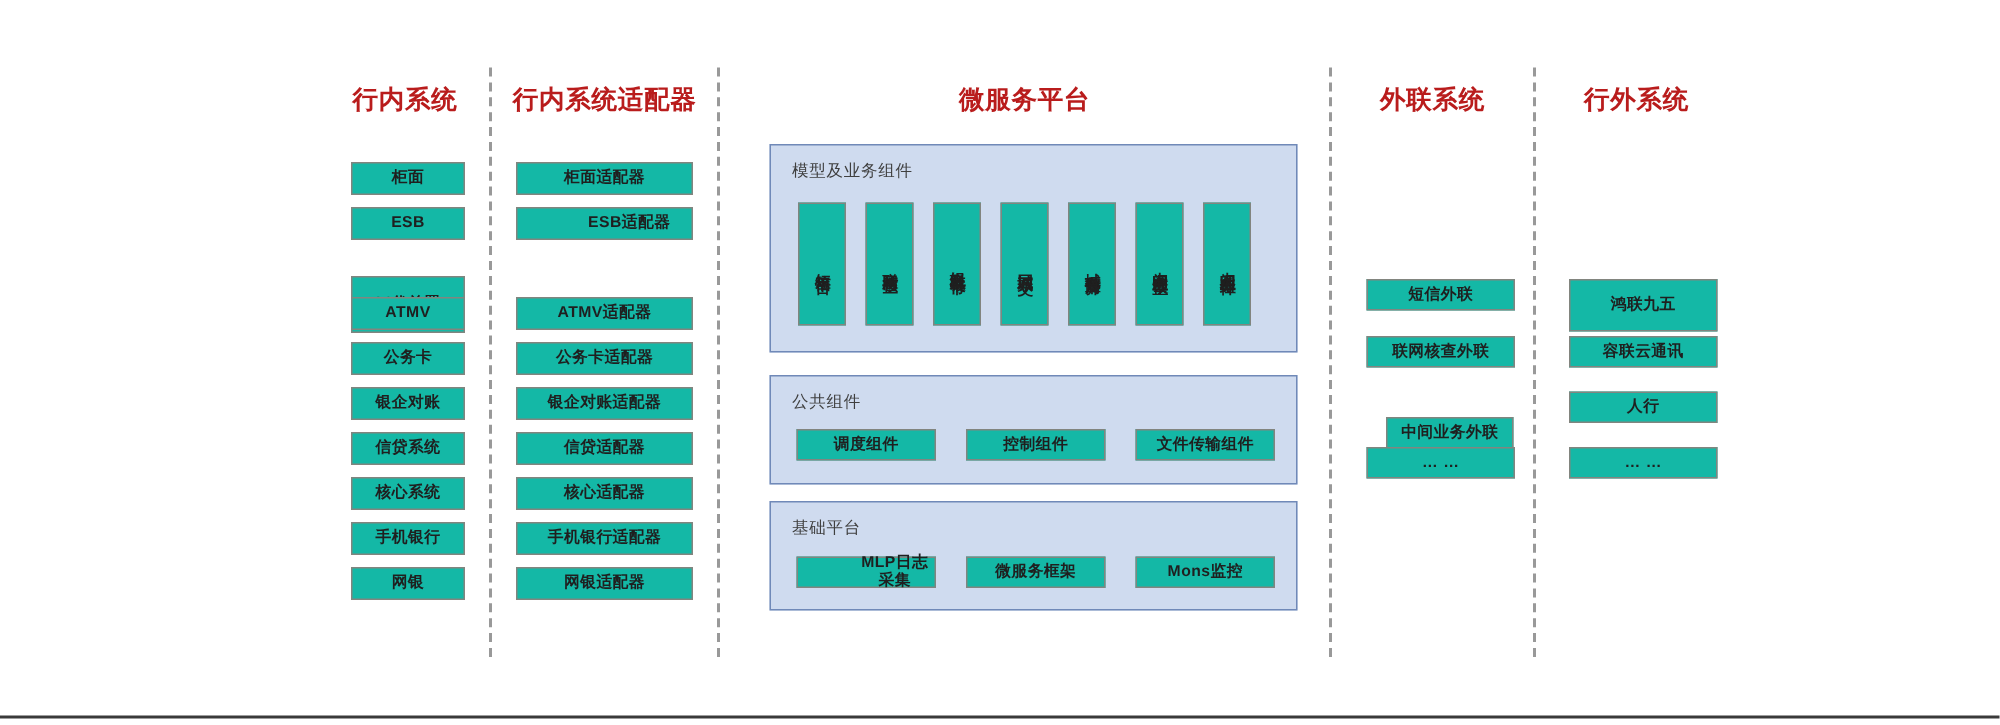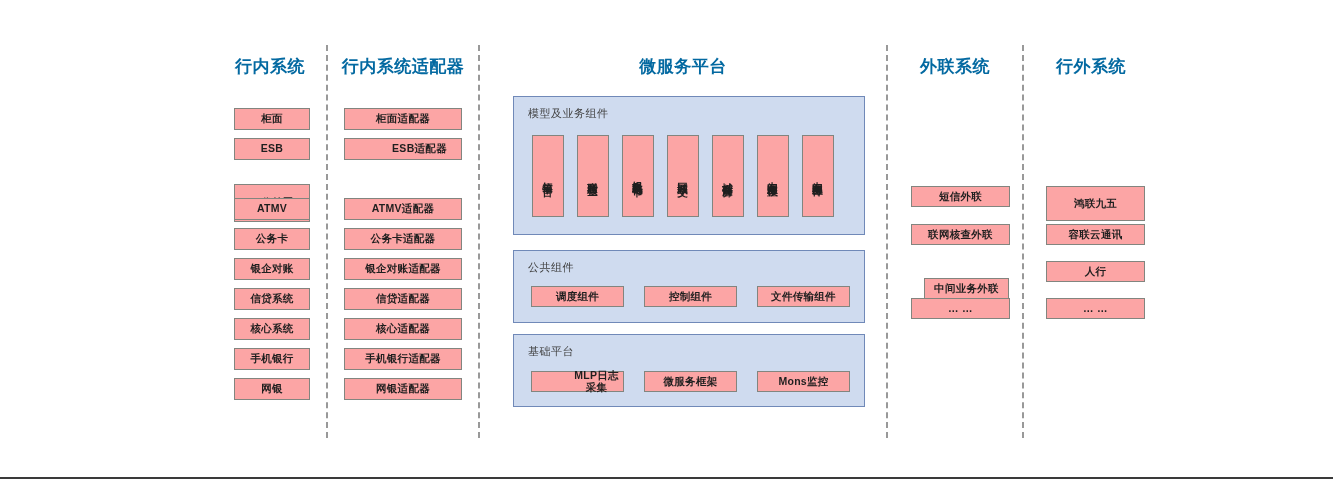--- a/index.html
+++ b/index.html
@@ -40,30 +40,30 @@
     height: 0;
     border-top: 2px solid #3a3a3a;
   }
 
   
   .col-header {
     position: absolute;
     text-align: center;
     font-size: 17px;
     font-weight: bold;
-    color: #0369a1;
+    color: #b91c1c;
     letter-spacing: 0.5px;
     white-space: nowrap;
   }
 
   
   .node {
     position: absolute;
     box-sizing: border-box;
-    background: #fca5a5;
+    background: #14b8a6;
     border: 1px solid #82857f;
     display: flex;
     align-items: center;
     justify-content: center;
     font-size: 10.5px;
     font-weight: bold;
     color: #1f1f1f;
     letter-spacing: 0.3px;
     text-align: center;
     line-height: 1.1;

